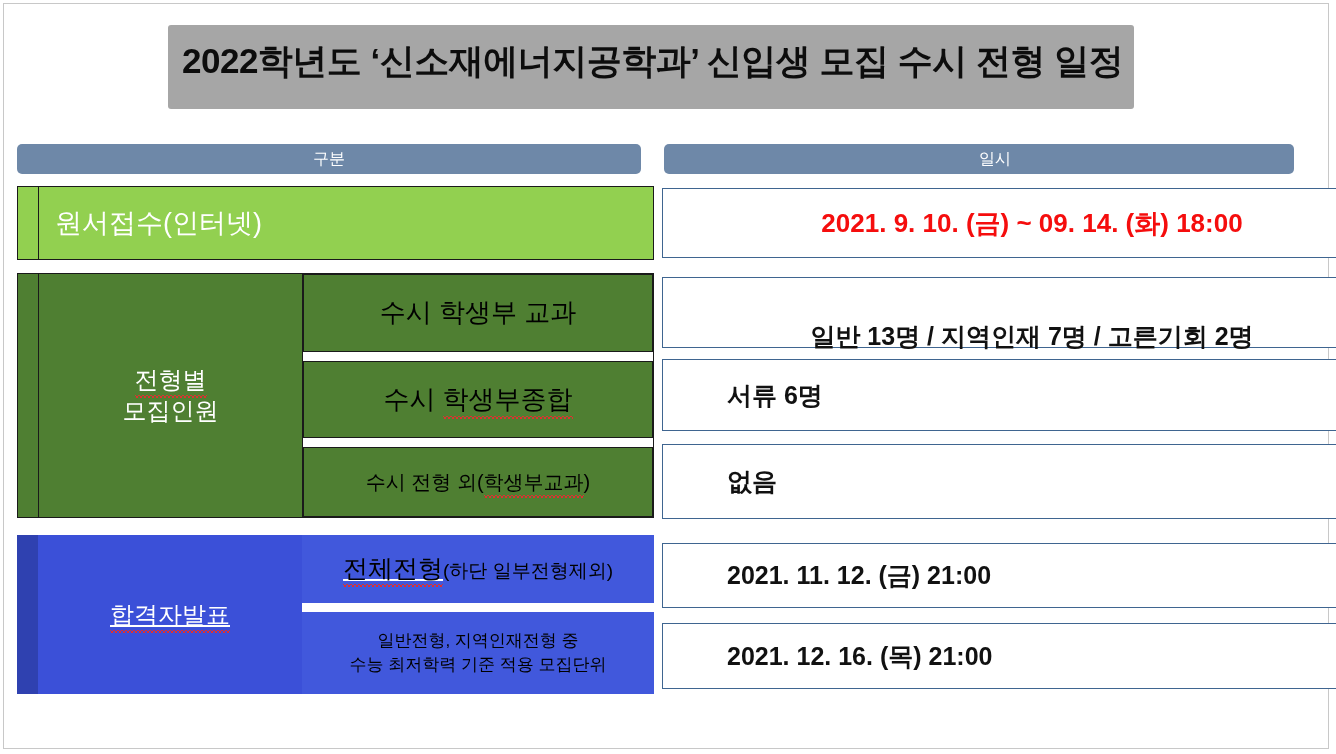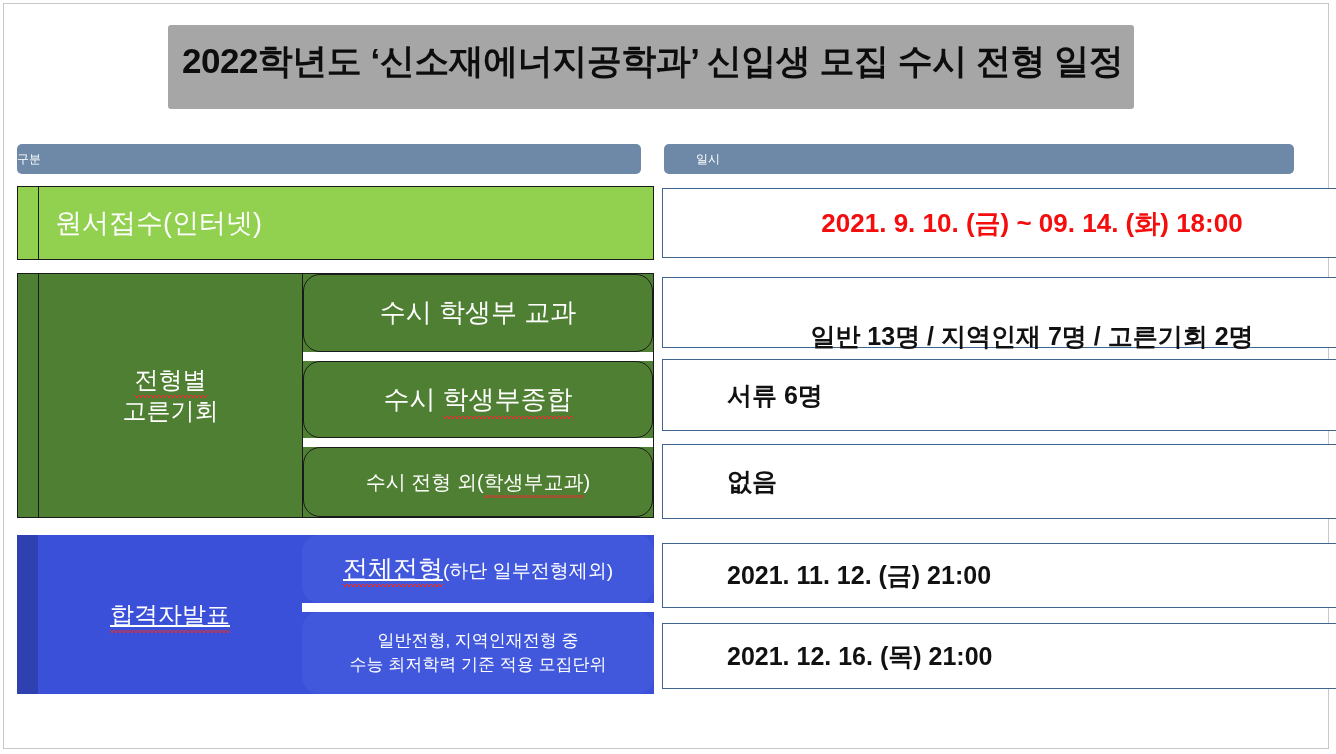--- a/index.html
+++ b/index.html
@@ -42,21 +42,22 @@
     line-height: 48px;
   }
 
   
   .col-header {
     position: absolute;
     height: 30px;
     background: #6e88a8;
     border-radius: 5px;
     color: #ffffff;
-    font-size: 12px;
+    font-size: 16px;
+    text-align: center;
     line-height: 30px;
     box-sizing: border-box;
   }
   #header-gubun { left: 13px; top: 140px; width: 624px; }
   #header-ilsi  { left: 660px; top: 140px; width: 630px; padding-left: 32px; }
 
   
   .left-block {
     position: absolute;
     display: flex;
@@ -80,24 +81,23 @@
     display: flex;
     flex-direction: column;
     flex: 1 1 auto;
     box-sizing: border-box;
   }
   .sub-cell {
     flex: 1 1 auto;
     display: flex;
     align-items: center;
     justify-content: center;
-    color: #ffffff;
+    color: #000000;
     text-align: center;
     box-sizing: border-box;
-    border-radius: 17px;
   }
   .sub-gap { flex: 0 0 9px; background: #ffffff; }
 
   
   #block-apply {
     left: 13px; top: 182px;
     width: 637px; height: 74px;
     background: #92d050;
     border: 1px solid #1a1a1a;
   }
@@ -230,21 +230,21 @@
 
   <div class="value-box" id="value-0">
     <span class="value-text">2021. 9. 10. (금) ~ 09. 14. (화) 18:00</span>
   </div>
 
   <div class="left-block" id="block-quota">
     <div class="side-strip"></div>
     <div class="label-pane">
       <span>
         <span class="squiggle">전형별</span><br>
-        <span>고른기회</span>
+        <span>모집인원</span>
       </span>
     </div>
     <div class="sub-pane">
       <div class="sub-cell" id="quota-sub-0">
         <span>수시 학생부 교과</span>
       </div>
       <div class="sub-gap"></div>
       <div class="sub-cell" id="quota-sub-1">
         <span>
           <span>수시 </span><span class="squiggle">학생부종합</span>

